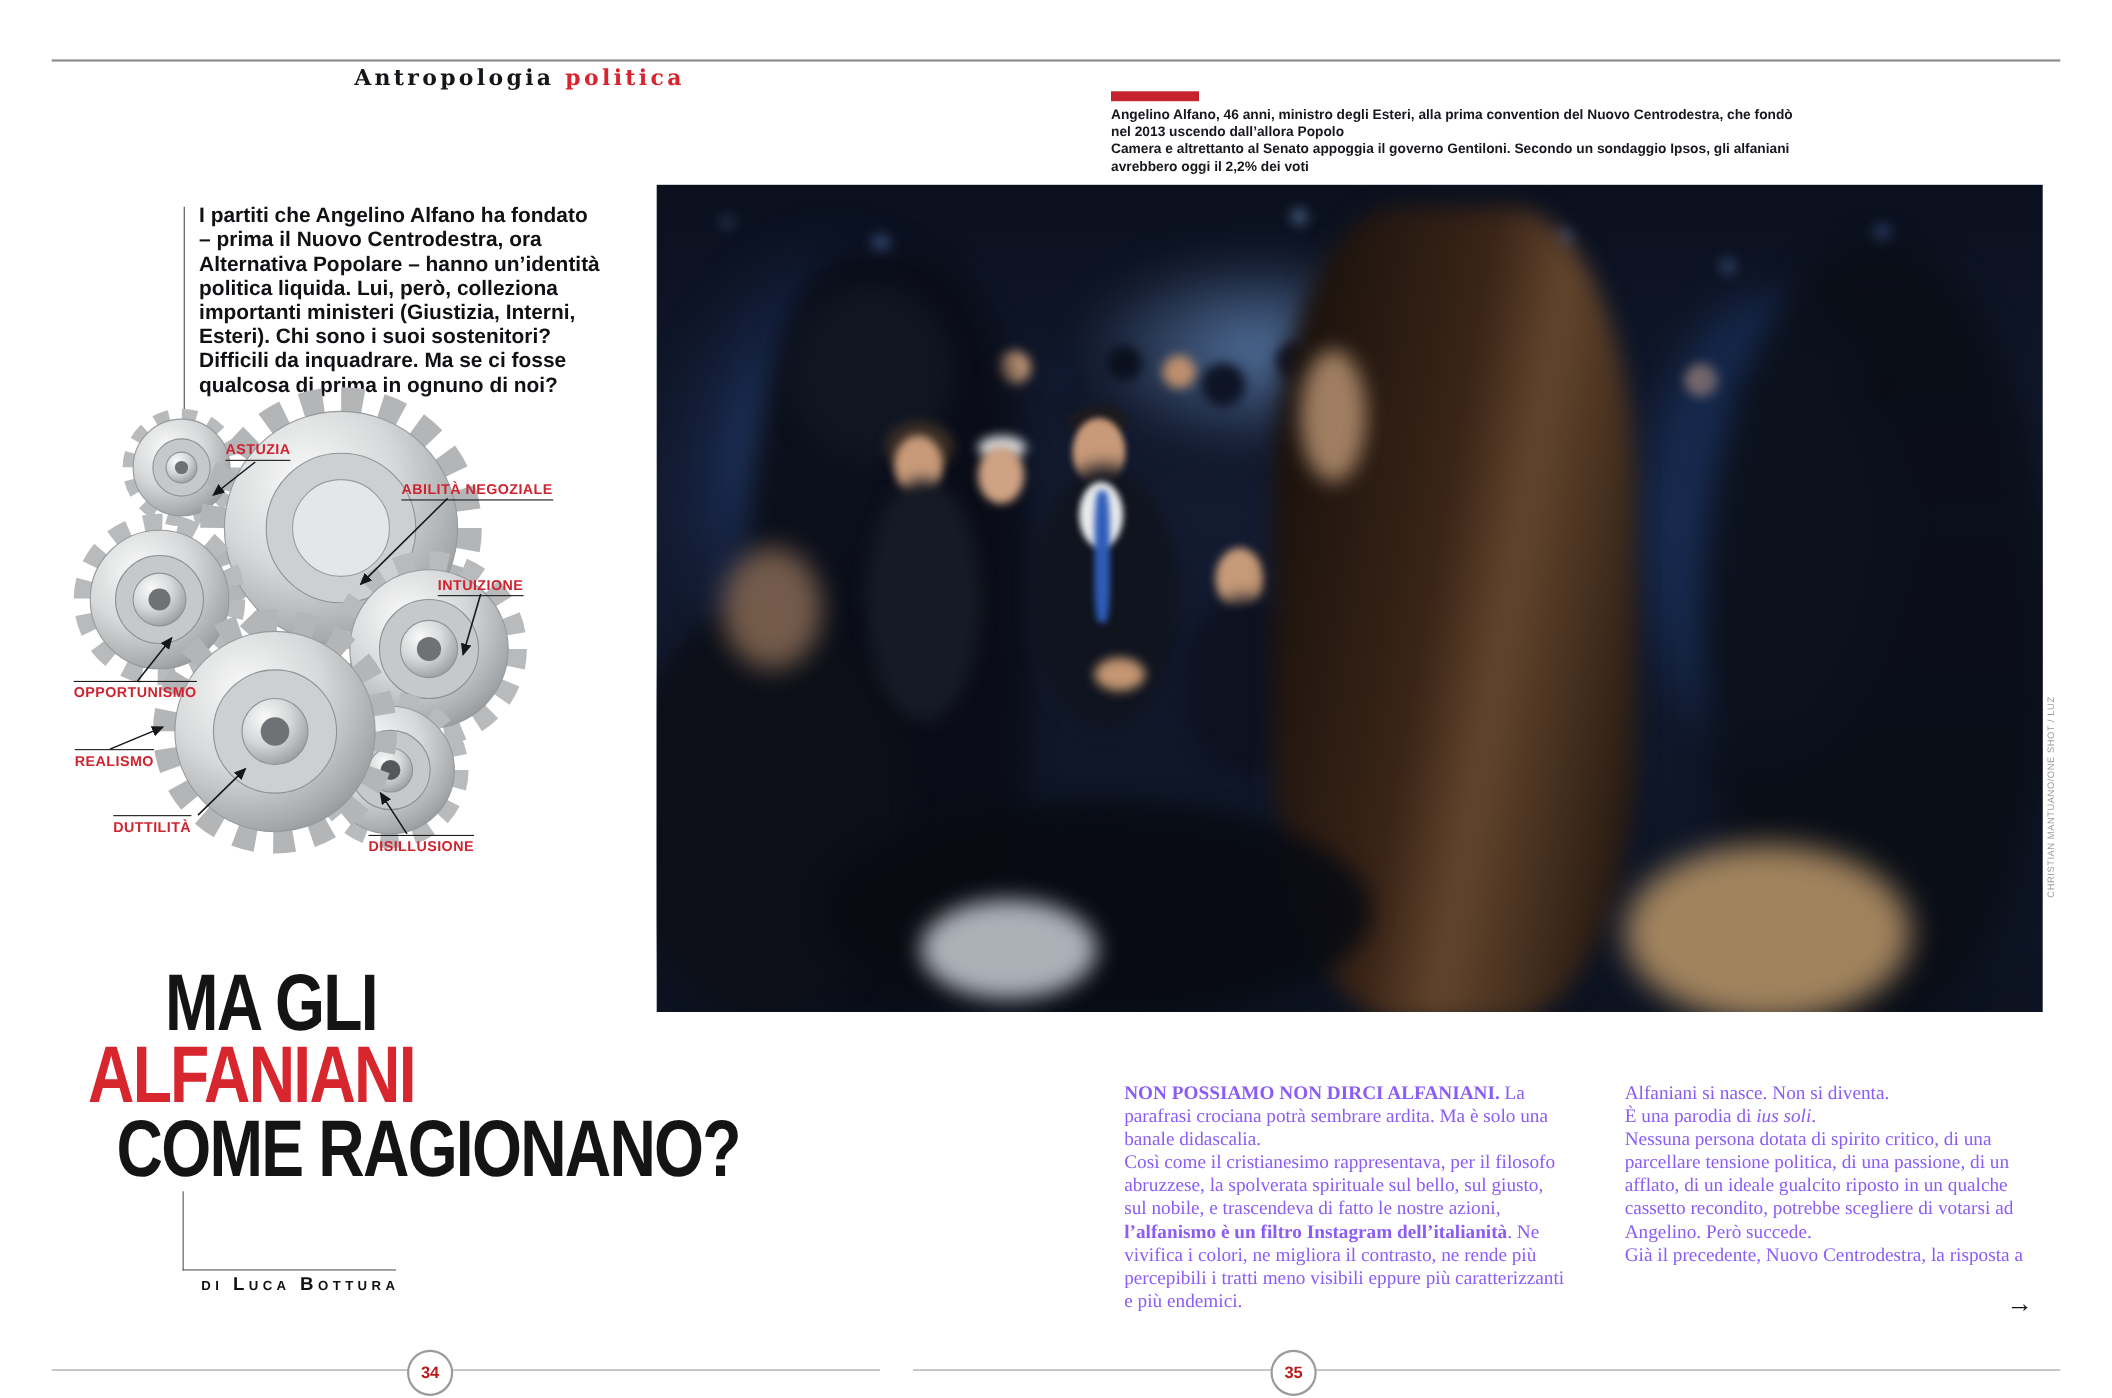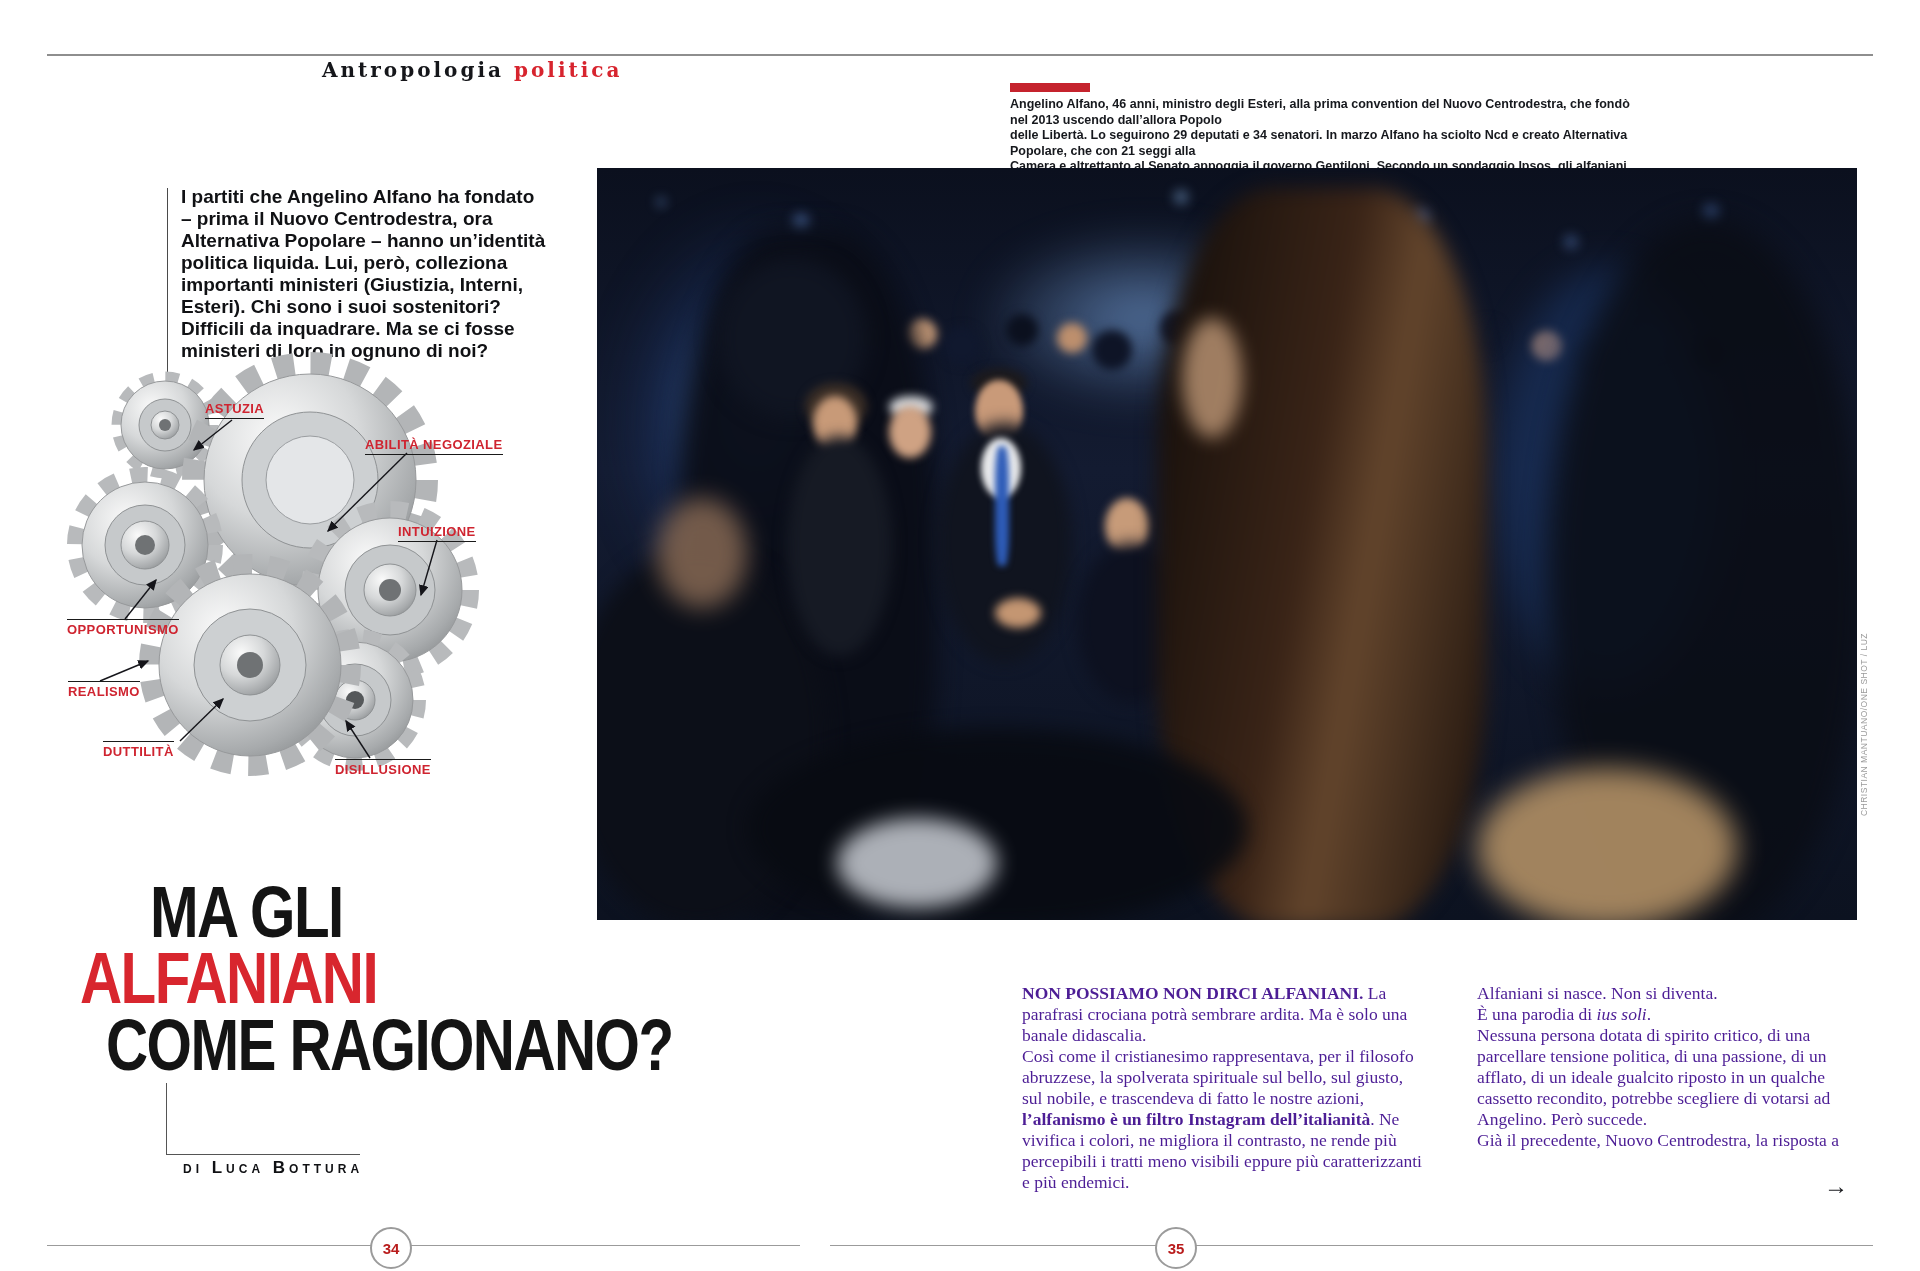--- a/index.html
+++ b/index.html
@@ -42,21 +42,21 @@
 
   
   .photo{position:absolute;left:597px;top:168px;width:1260px;height:752px;overflow:hidden;
          background:linear-gradient(180deg,#0b101e 0%,#131b31 40%,#0c1220 100%);}
   .ph{position:absolute;display:block;border-radius:50%;}
   .credit{position:absolute;left:1859px;top:633px;writing-mode:vertical-rl;transform:rotate(180deg);
           font-size:8.5px;letter-spacing:.5px;color:#9a9a9a;white-space:nowrap;}
 
   
   .bodycol{position:absolute;top:983px;width:402px;font-family:"Liberation Serif",serif;
-           font-size:17.5px;line-height:21px;color:#4c1d95;}
+           font-size:17.5px;line-height:21px;color:#8b5cf6;}
   .bodycol p{margin:0;}
   .lead{font-weight:bold;}
   .it{font-style:italic;}
   .cont-arrow{position:absolute;left:1824px;top:1172px;font-size:24px;font-weight:bold;color:#15161a;}
 
   
   .foot-rule{position:absolute;top:1245px;height:1px;background:#9b9b9b;}
   .page-circle{position:absolute;top:1227px;width:38px;height:38px;border-radius:50%;
                border:2px solid #9b9b9b;background:#fff;display:flex;align-items:center;
                justify-content:center;font-size:15px;font-weight:bold;color:#b91c1c;}
@@ -68,34 +68,33 @@
 
   <div class="header-rule"></div>
   <div class="masthead">
     <span>Antropologia</span>
     <span class="accent">politica</span>
   </div>
 
   <div class="caption-bar"></div>
   <div class="photo-caption">
     <div>Angelino Alfano, 46 anni, ministro degli Esteri, alla prima convention del Nuovo Centrodestra, che fondò nel 2013 uscendo dall’allora Popolo</div>
-    <div>delle Libertà. Lo seguirono 29 deputati e 34 senatori. In marzo Alfano ha sciolto Ncd e creato Alternativa Popolare, che con 21 seggi alla</div>
     <div>Camera e altrettanto al Senato appoggia il governo Gentiloni. Secondo un sondaggio Ipsos, gli alfaniani avrebbero oggi il 2,2% dei voti</div>
   </div>
 
   <div class="intro-rule"></div>
   <div class="intro">
     <div>I partiti che Angelino Alfano ha fondato</div>
     <div>– prima il Nuovo Centrodestra, ora</div>
     <div>Alternativa Popolare – hanno un’identità</div>
     <div>politica liquida. Lui, però, colleziona</div>
     <div>importanti ministeri (Giustizia, Interni,</div>
     <div>Esteri). Chi sono i suoi sostenitori?</div>
     <div>Difficili da inquadrare. Ma se ci fosse</div>
-    <div>ministeri di loro in ognuno di noi?</div>
+    <div>qualcosa di prima in ognuno di noi?</div>
   </div>
 
   <svg class="gears-svg" viewBox="0 0 440 450" width="440" height="450">
     <defs>
       <radialGradient id="gm" cx="35%" cy="30%" r="85%">
         <stop offset="0" stop-color="#fafafa"></stop>
         <stop offset="0.45" stop-color="#d6d8d9"></stop>
         <stop offset="0.8" stop-color="#a7aaac"></stop>
         <stop offset="1" stop-color="#85888a"></stop>
       </radialGradient>

